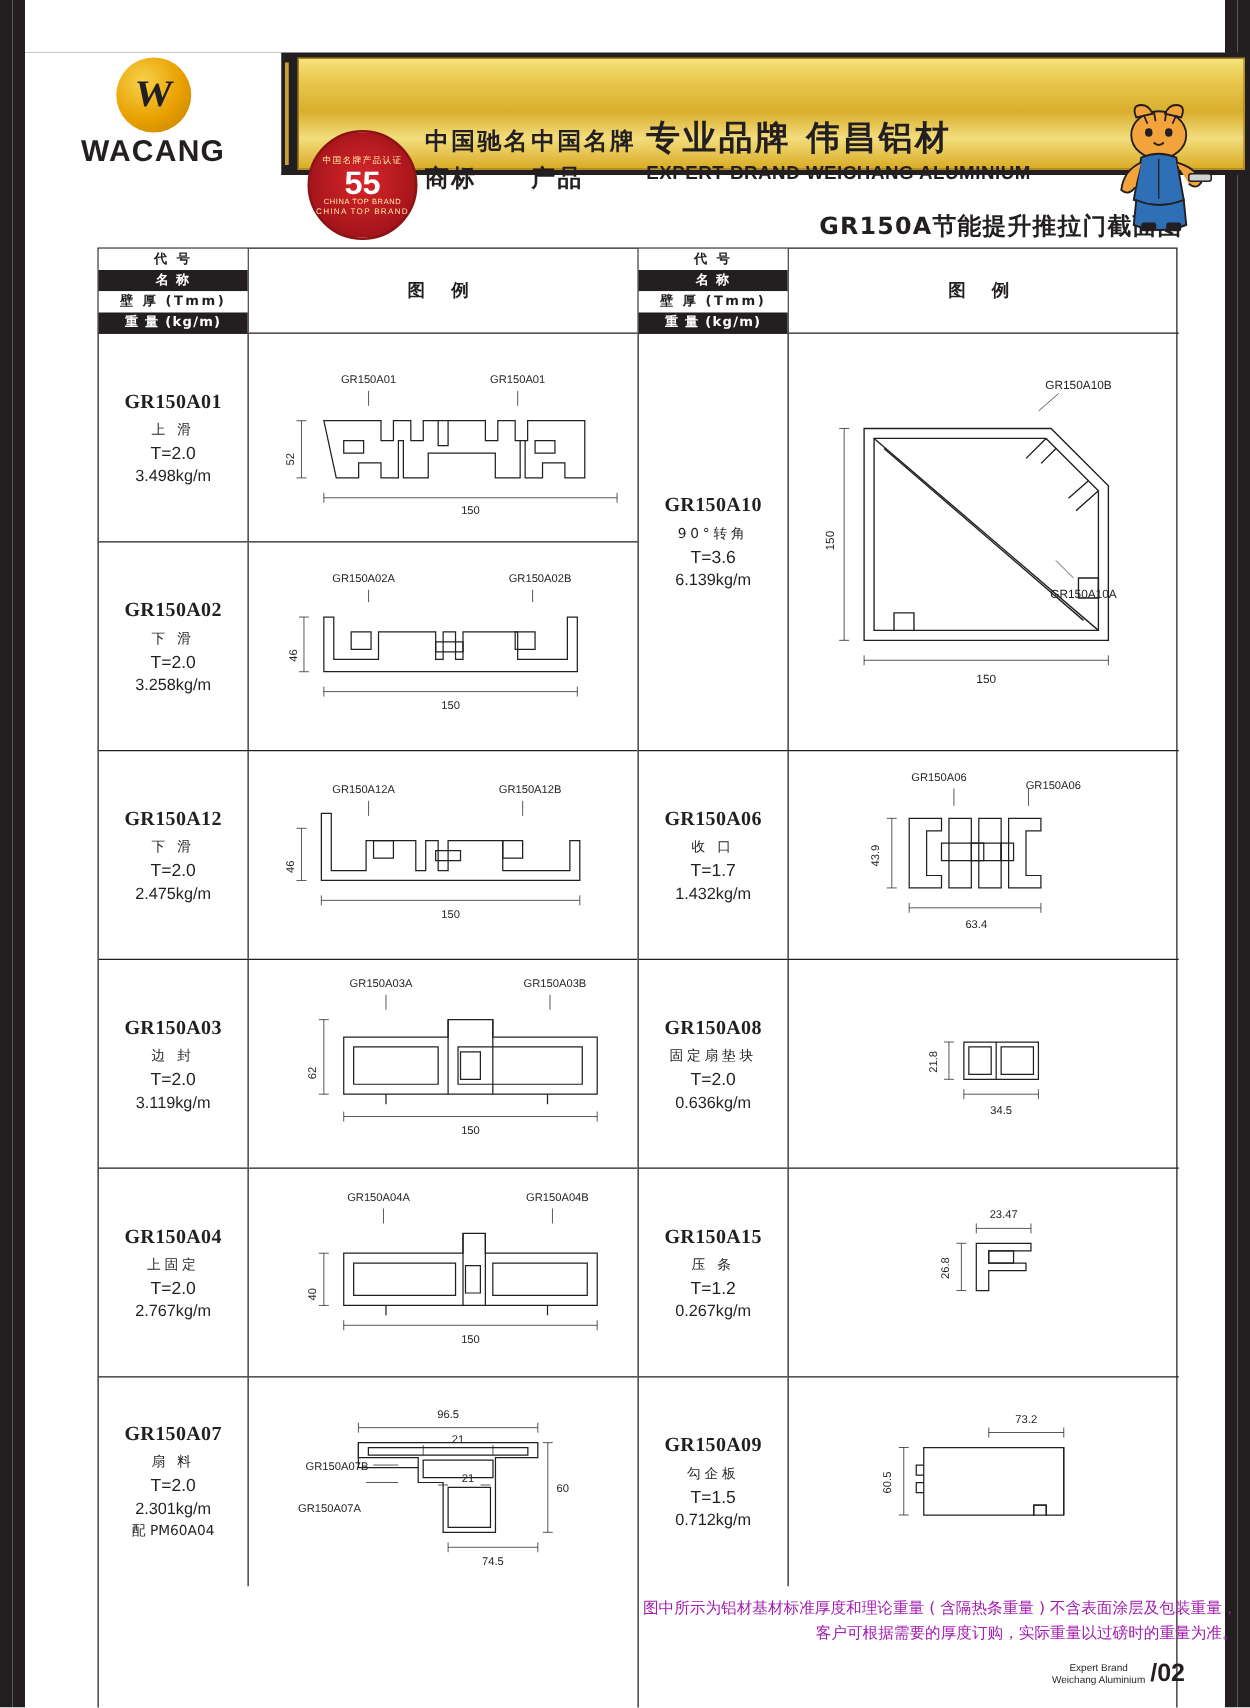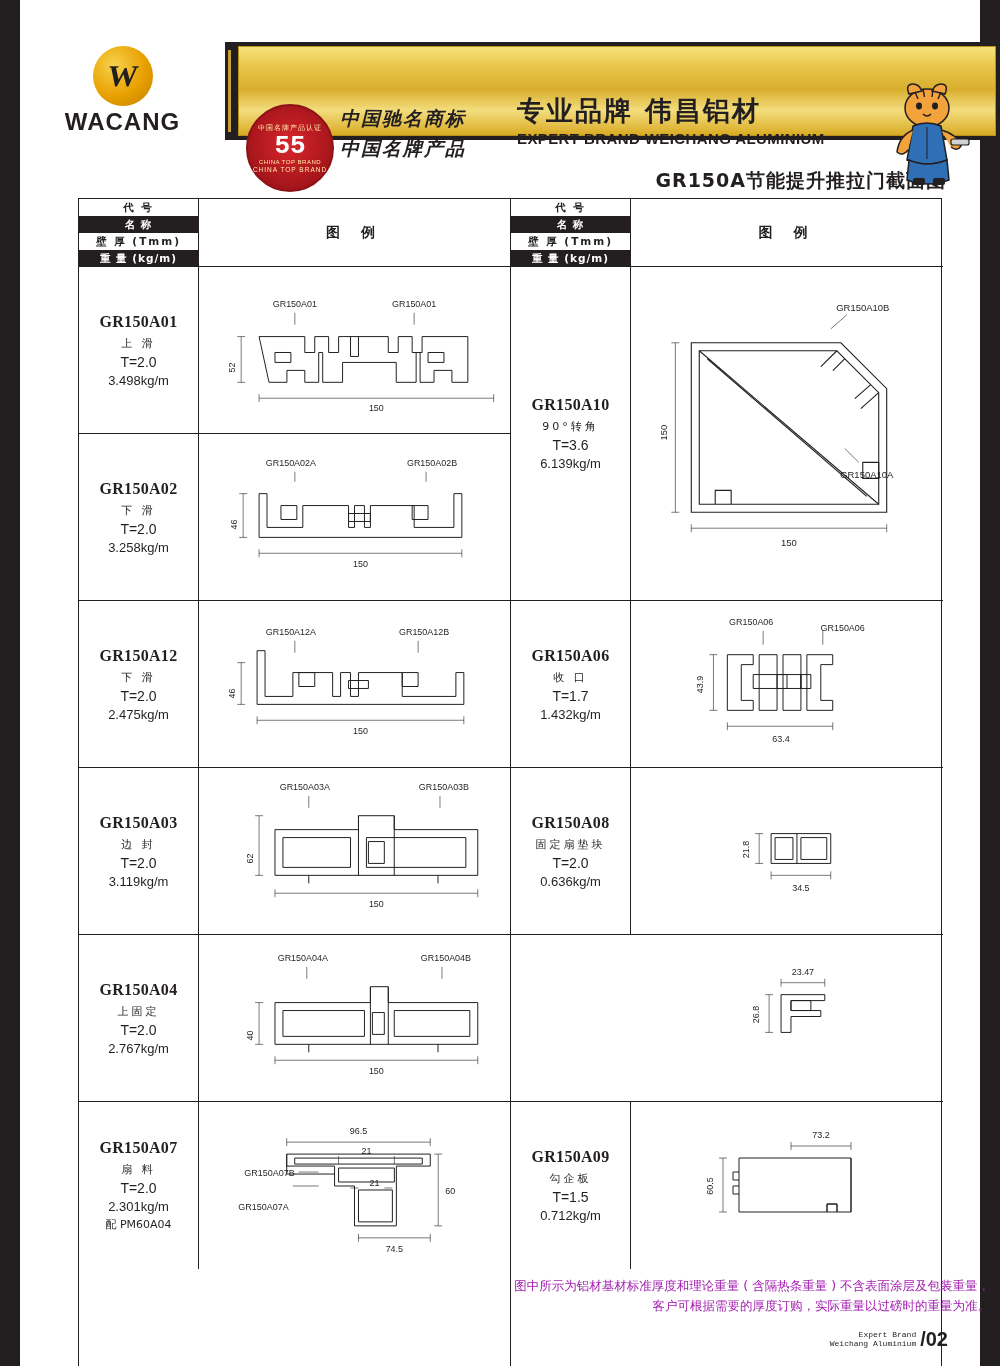--- a/index.html
+++ b/index.html
@@ -56,28 +56,27 @@
     position:absolute;left:226px;top:62px;width:88px;height:88px;
     border-radius:50%;
     background:radial-gradient(circle at 50% 45%, #d9262c 0%, #a4151b 70%, #7e0f13 100%);
     border:2px solid #8d1216;
     color:#ffe9a8;
     display:flex;flex-direction:column;align-items:center;justify-content:center;
     box-sizing:border-box;
     z-index:4;
   }
   .seal .s1{font-size:7px;letter-spacing:1px;}
-  .seal .s2{font-family:Liberation Mono, monospace;font-weight:bold;font-size:26px;line-height:26px;color:#fff;}
+  .seal .s2{font-family:Liberation Sans, sans-serif;font-weight:bold;font-size:26px;line-height:26px;color:#fff;}
   .seal .s3{font-size:6px;letter-spacing:.5px;}
   .seal .s4{font-size:6.5px;letter-spacing:1px;margin-top:1px;}
   .cn-marks{
     position:absolute;left:320px;top:56px;width:170px;height:70px;
-    display:flex;flex-direction:column;justify-content:center;
+    display:flex;flex-direction:row;justify-content:center;
     z-index:4;
-    font-style:italic;
   }
   .cn-marks div{
     font-family:"DejaVu Sans",sans-serif;
     font-weight:bold;font-size:19px;line-height:30px;color:#231f20;letter-spacing:2px;
   }
   .brand-block{
     position:absolute;left:497px;top:52px;width:360px;height:80px;z-index:4;
   }
   .brand-cn{
     font-family:"DejaVu Sans",sans-serif;
@@ -156,21 +155,21 @@
   
   .footnote{
     position:absolute;left:0;right:0;top:1276px;text-align:right;
     font-family:"DejaVu Sans",sans-serif;font-size:12.5px;line-height:20px;color:#a21caf;
   }
   .pagenum{
     position:absolute;right:42px;bottom:18px;text-align:right;
     display:flex;align-items:flex-end;gap:4px;
   }
   .pagenum .en{
-    font-family:Liberation Mono, monospace;font-size:8px;line-height:9px;color:#231f20;text-align:right;
+    font-family:Liberation Sans, sans-serif;font-size:8px;line-height:9px;color:#231f20;text-align:center;
   }
   .pagenum .no{
     font-family:"Liberation Sans",sans-serif;font-weight:bold;font-size:20px;line-height:18px;color:#231f20;
   }
   .barL,.barR{position:absolute;top:0;width:10px;height:1366px;background:#231f20;}
   .barL{left:0;} .barR{right:0;}
 </style>
 </head>
 <body>
 
@@ -517,20 +516,26 @@
               <path d="M132 66 h-8 M132 96 h-8 M128 66 v30"></path>
               <path d="M140 104 v8 M200 104 v8 M140 108 h60"></path>
             </g>
             <text x="118" y="82" font-size="9" text-anchor="middle" transform="rotate(-90 118 82)" font-family="Liberation Sans, sans-serif" fill="#231f20">21.8</text>
             <text x="170" y="124" font-size="9" text-anchor="middle" font-family="Liberation Sans, sans-serif" fill="#231f20">34.5</text>
           </svg>
         </div>
       </div>
 
       <div class="row" style="top:736px;height:167px;">
+        <div class="info">
+          <div class="code">GR150A15</div>
+          <div class="nm">压 条</div>
+          <div class="tt">T=1.2</div>
+          <div class="wt">0.267kg/m</div>
+        </div>
         <div class="fig">
           <svg viewBox="0 0 312 167">
             <g stroke="#231f20" stroke-width="1" fill="none">
               <path d="M150 60 h44 v6 h-34 v10 h30 v6 h-30 v16 h-10z"></path>
               <path d="M160 66 h20 v10 h-20z"></path>
             </g>
             <g stroke="#231f20" stroke-width=".6" fill="none">
               <path d="M150 52 v-8 M194 52 v-8 M150 48 h44"></path>
               <path d="M142 60 h-8 M142 98 h-8 M138 60 v38"></path>
             </g>

